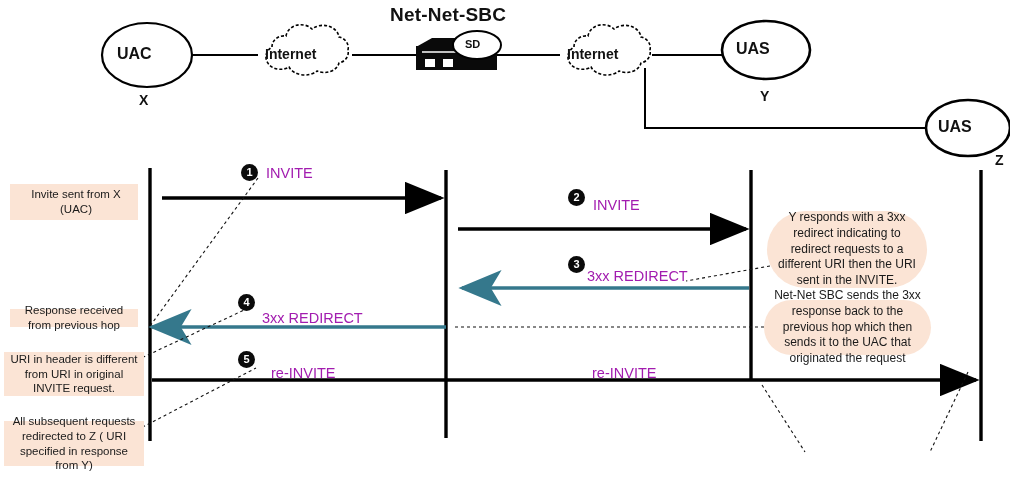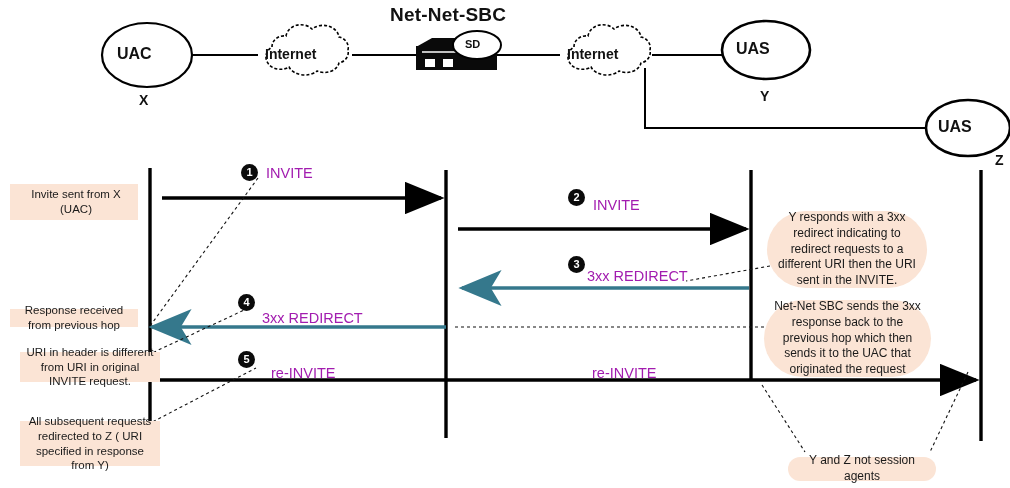--- a/index.html
+++ b/index.html
@@ -158,20 +158,19 @@
 
   <div class="numBadge" style="left:238px;top:294px;">4</div>
   <div class="msgLbl" style="left:262px;top:310px;">3xx REDIRECT</div>
 
   <div class="numBadge" style="left:238px;top:351px;">5</div>
   <div class="msgLbl" style="left:271px;top:365px;">re-INVITE</div>
   <div class="msgLbl" style="left:592px;top:365px;">re-INVITE</div>
 
   <div class="noteBox" style="left:10px;top:184px;width:128px;height:36px;padding-left:8px;">Invite sent from X (UAC)</div>
   <div class="noteBox" style="left:10px;top:309px;width:128px;height:18px;">Response received from previous hop</div>
-  <div class="noteBox" style="left:20px;top:352px;width:140px;height:30px;">URI in header is different from URI in original INVITE request.</div>
-  <div class="noteBox" style="left:20px;top:421px;width:140px;height:45px;">All subsequent requests redirected to Z ( URI specified in response from Y)</div>
+  <div class="noteBox" style="left:4px;top:352px;width:140px;height:44px;">URI in header is different from URI in original INVITE request.</div>
+  <div class="noteBox" style="left:4px;top:421px;width:140px;height:45px;">All subsequent requests redirected to Z ( URI specified in response from Y)</div>
 
   <div class="bubble" style="left:767px;top:211px;width:160px;height:77px;">Y responds with a 3xx redirect indicating to redirect requests to a different URI then the URI sent in the INVITE.</div>
-  <div class="bubble" style="left:764px;top:300px;width:167px;height:77px;">Net-Net SBC sends the 3xx response back to the previous hop which then sends it to the UAC that originated the request</div>
-  <div class="bubble bubblePill" style="left:788px;top:457px;width:148px;height:24px;">Y and Z not session agents</div>
+  <div class="bubble" style="left:764px;top:300px;width:167px;height:55px;">Net-Net SBC sends the 3xx response back to the previous hop which then sends it to the UAC that originated the request</div>
 
 </div>
 
 </body></html>

